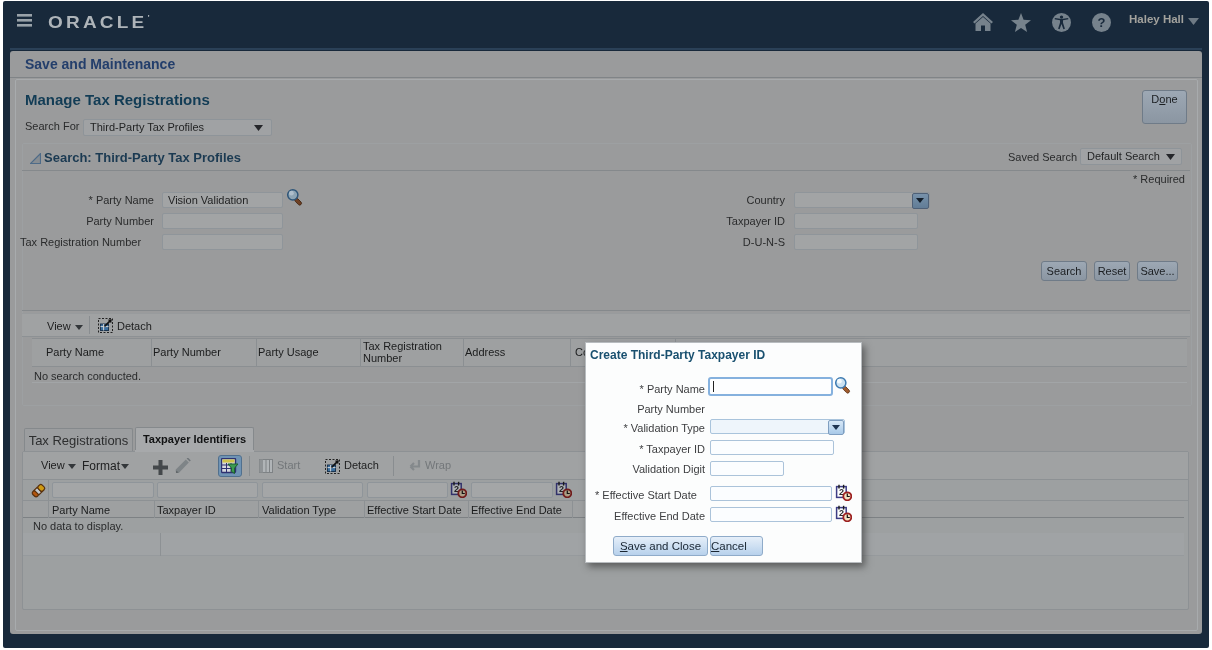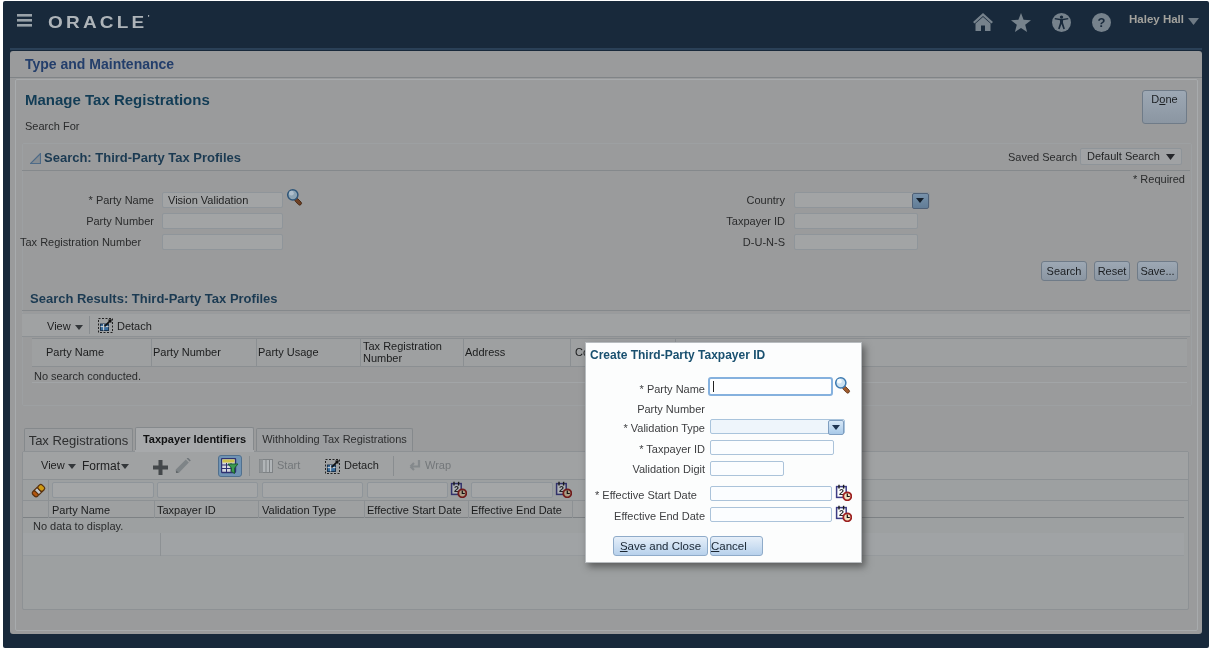--- a/index.html
+++ b/index.html
@@ -47,26 +47,32 @@
   </svg>
   <div class="abs" style="left:1129px;top:13px;font-size:11.5px;font-weight:bold;color:#a3a29d;">Haley Hall</div>
   <svg class="abs" style="left:1188px;top:18px" width="11" height="7" viewBox="0 0 11 7">
       <path d="M0 0 L11 0 L5.5 7 Z" fill="#6f7a84"></path>
     </svg>
 
   <div class="abs" style="left:10px;top:48px;width:1192px;height:2px;background:#2a4057;"></div>
 
   <div class="abs panel" style="left:10px;top:51px;width:1192px;height:583px;border-radius:3px;"></div>
   <div class="abs" style="left:10px;top:51px;width:1192px;height:26px;border-bottom:1px solid #808487;"></div>
-  <div class="abs" style="left:25px;top:56px;font-weight:bold;font-size:14px;color:#233e6b;">Type and Maintenance</div>
+  <div class="abs" style="left:25px;top:56px;font-weight:bold;font-size:14px;color:#233e6b;">Save and Maintenance</div>
 
   <div class="abs" style="left:15px;top:79px;width:1181px;height:550px;border:1px solid #a8abad;border-radius:2px;"></div>
   <div class="abs" style="left:25px;top:91px;font-weight:bold;font-size:15px;color:#123c55;">Manage Tax Registrations</div>
   <div class="abs btn" style="left:1142px;top:90px;width:45px;height:34px;line-height:17px;">D<span style="text-decoration:underline">o</span>ne</div>
   <div class="abs lbl" style="left:25px;top:120px;">Search For</div>
+  <div class="abs" style="left:83px;top:119px;width:189px;height:17px;background:#a0a2a4;border:1px solid #8e9499;border-radius:2px;box-sizing:border-box;">
+    <div style="position:absolute;left:6px;top:1px;font-size:11px;color:#232425;">Third-Party Tax Profiles</div>
+    <svg style="position:absolute;right:8px;top:5px" width="9" height="6" viewBox="0 0 9 6">
+        <path d="M0 0 L9 0 L4.5 6 Z" fill="#25262a"></path>
+      </svg>
+  </div>
 
   <div class="abs" style="left:22px;top:143px;width:1168px;height:261px;border:1px solid #9da0a2;border-radius:2px;"></div>
   <svg class="abs" style="left:30px;top:153px" width="11" height="11" viewBox="0 0 11 11">
       <path d="M0.5 10.5 L10.5 10.5 L10.5 0.5 Z" fill="#878d92" stroke="#4e6b88" stroke-width="1.2"></path>
     </svg>
   <div class="abs sect" style="left:44px;top:150px;">Search: Third-Party Tax Profiles</div>
   <div class="abs lbl" style="left:1008px;top:151px;">Saved Search</div>
   <div class="abs" style="left:1080px;top:148px;width:102px;height:17px;background:#a0a2a4;border:1px solid #8e9499;border-radius:2px;box-sizing:border-box;">
     <div style="position:absolute;left:6px;top:1px;font-size:11px;color:#232425;">Default Search</div>
     <svg style="position:absolute;right:6px;top:5px" width="9" height="6" viewBox="0 0 9 6">
@@ -100,21 +106,20 @@
   </div>
   <div class="abs lbl" style="left:685px;top:215px;width:100px;text-align:right;">Taxpayer ID</div>
   <div class="abs inp" style="left:794px;top:213px;width:124px;height:16px;"></div>
   <div class="abs lbl" style="left:685px;top:236px;width:100px;text-align:right;">D-U-N-S</div>
   <div class="abs inp" style="left:794px;top:234px;width:124px;height:16px;"></div>
 
   <div class="abs btn" style="left:1041px;top:261px;width:46px;height:20px;line-height:18px;">Search</div>
   <div class="abs btn" style="left:1094px;top:261px;width:36px;height:20px;line-height:18px;">Reset</div>
   <div class="abs btn" style="left:1137px;top:261px;width:41px;height:20px;line-height:18px;">Save...</div>
 
-  <div class="abs sect" style="left:30px;top:291px;">Search Results: Third-Party Tax Profiles</div>
   <div class="abs hline" style="left:22px;top:310px;width:1168px;"></div>
   <div class="abs" style="left:22px;top:313px;width:1168px;height:24px;background:#a0a2a3;border-top:1px solid #989b9d;border-bottom:1px solid #8d9194;box-sizing:border-box;"></div>
   <div class="abs" style="left:47px;top:320px;font-size:11px;color:#202122;">View</div>
   <svg class="abs" style="left:75px;top:325px" width="8" height="5" viewBox="0 0 8 5">
       <path d="M0 0 L8 0 L4 5 Z" fill="#33373a"></path>
     </svg>
   <div class="abs" style="left:89px;top:316px;width:1px;height:18px;background:#898d90;"></div>
   <svg class="abs" style="left:98px;top:318px" width="15" height="15" viewBox="0 0 15 15">
     <rect x="0.5" y="0.5" width="14" height="14" fill="none" stroke="#222" stroke-width="1" stroke-dasharray="2 1.5"></rect>
     <rect x="2.5" y="6" width="8" height="6.5" fill="#3c6f9e" stroke="#1c3550" stroke-width="1"></rect>
@@ -140,23 +145,20 @@
   <div class="abs" style="left:675px;top:338px;width:1px;height:29px;background:#8b8f92;"></div>
   <div class="abs lbl" style="left:34px;top:370px;">No search conducted.</div>
   <div class="abs" style="left:32px;top:382px;width:1155px;height:1px;background:#a2a5a7;"></div>
 
   <div class="abs" style="left:24px;top:428px;width:109px;height:23px;background:#9b9d9f;border:1px solid #85898c;border-bottom:none;border-radius:2px 2px 0 0;box-sizing:border-box;">
       <div style="margin-top:4px;text-align:center;font-size:13px;color:#2d2e2f;">Tax Registrations</div>
     </div>
   <div class="abs" style="left:135px;top:427px;width:119px;height:25px;background:#a7a9ab;border:1px solid #85898c;border-bottom:none;border-radius:2px 2px 0 0;box-sizing:border-box;z-index:3;">
       <div style="margin-top:5px;text-align:center;font-size:11px;font-weight:bold;color:#111213;">Taxpayer Identifiers</div>
     </div>
-  <div class="abs" style="left:256px;top:428px;width:157px;height:23px;background:#9b9d9f;border:1px solid #85898c;border-bottom:none;border-radius:2px 2px 0 0;box-sizing:border-box;">
-      <div style="margin-top:4px;text-align:center;font-size:11px;color:#2d2e2f;">Withholding Tax Registrations</div>
-    </div>
 
   <div class="abs" style="left:22px;top:451px;width:1167px;height:159px;border:1px solid #8d9194;border-radius:2px;background:#9da0a1;box-sizing:border-box;"></div>
   <div class="abs" style="left:135px;top:450px;width:119px;height:2px;background:#a7a9ab;z-index:3;"></div>
   <div class="abs" style="left:23px;top:452px;width:1165px;height:28px;background:#a0a2a3;border-bottom:1px solid #8d9194;box-sizing:border-box;"></div>
   <div class="abs" style="left:41px;top:459px;font-size:11px;color:#202122;">View</div>
   <svg class="abs" style="left:68px;top:464px" width="8" height="5" viewBox="0 0 8 5">
       <path d="M0 0 L8 0 L4 5 Z" fill="#33373a"></path>
     </svg>
   <div class="abs" style="left:82px;top:459px;font-size:12px;color:#202122;">Format</div>
   <svg class="abs" style="left:121px;top:464px" width="8" height="5" viewBox="0 0 8 5">

